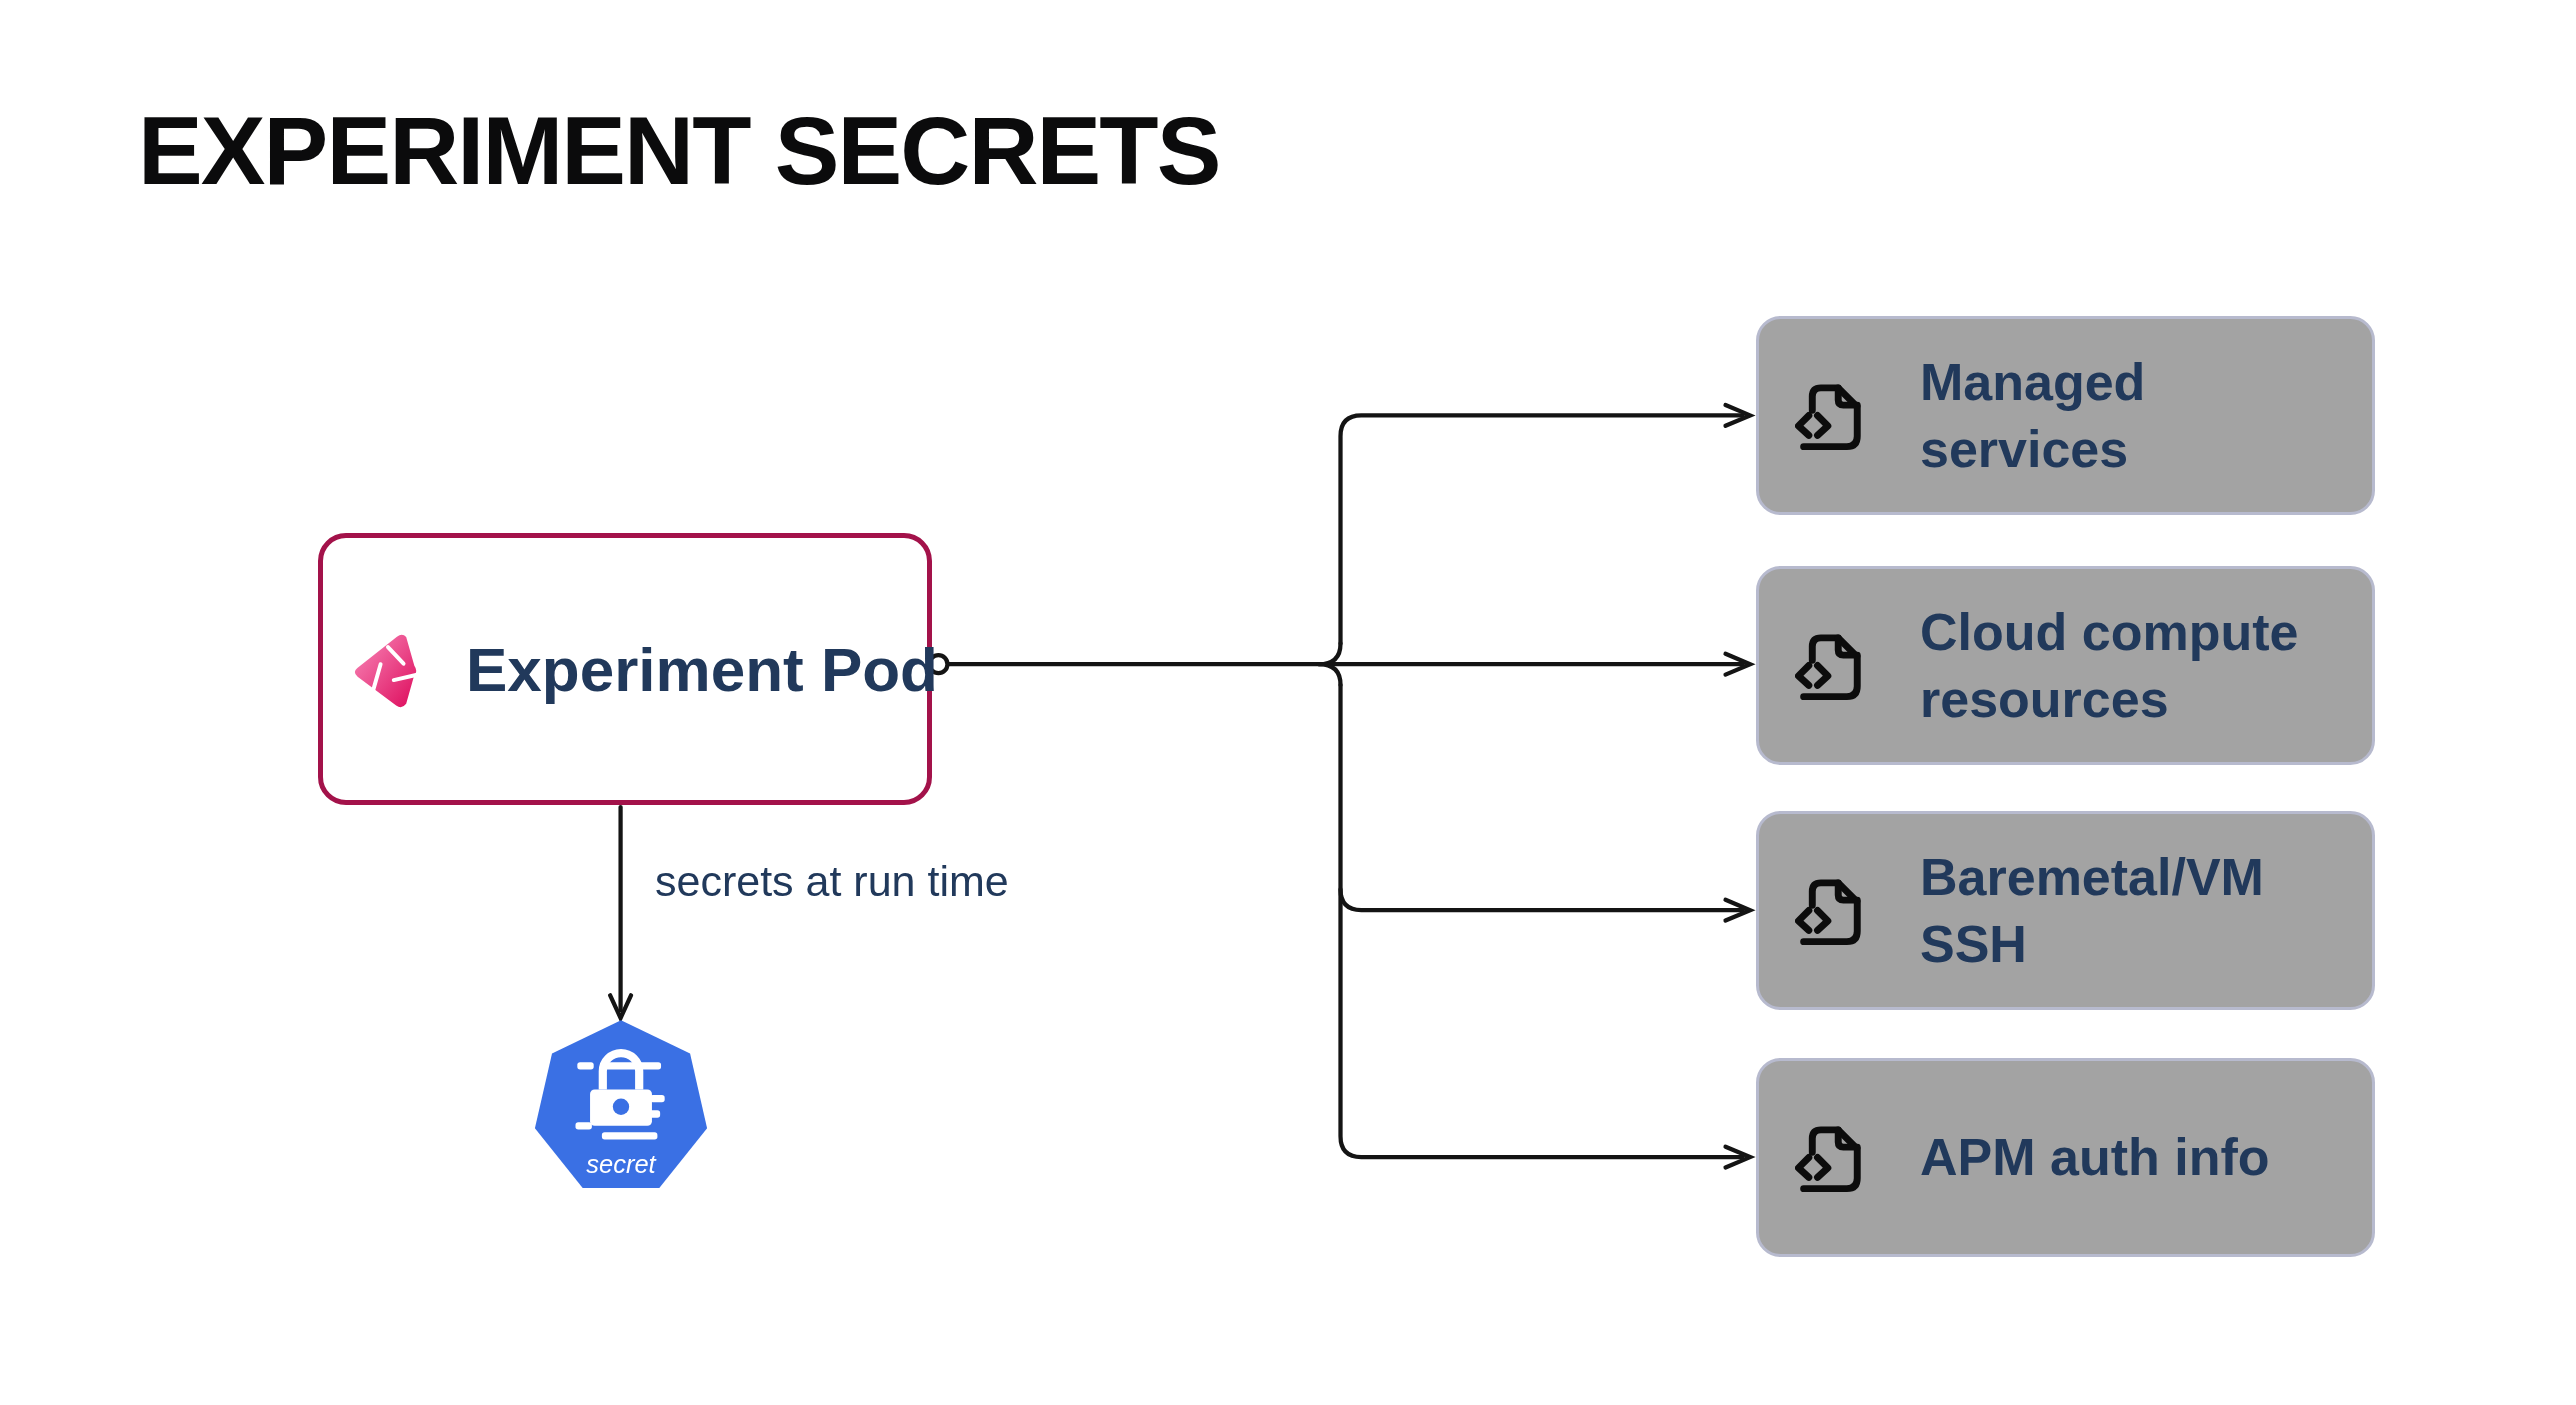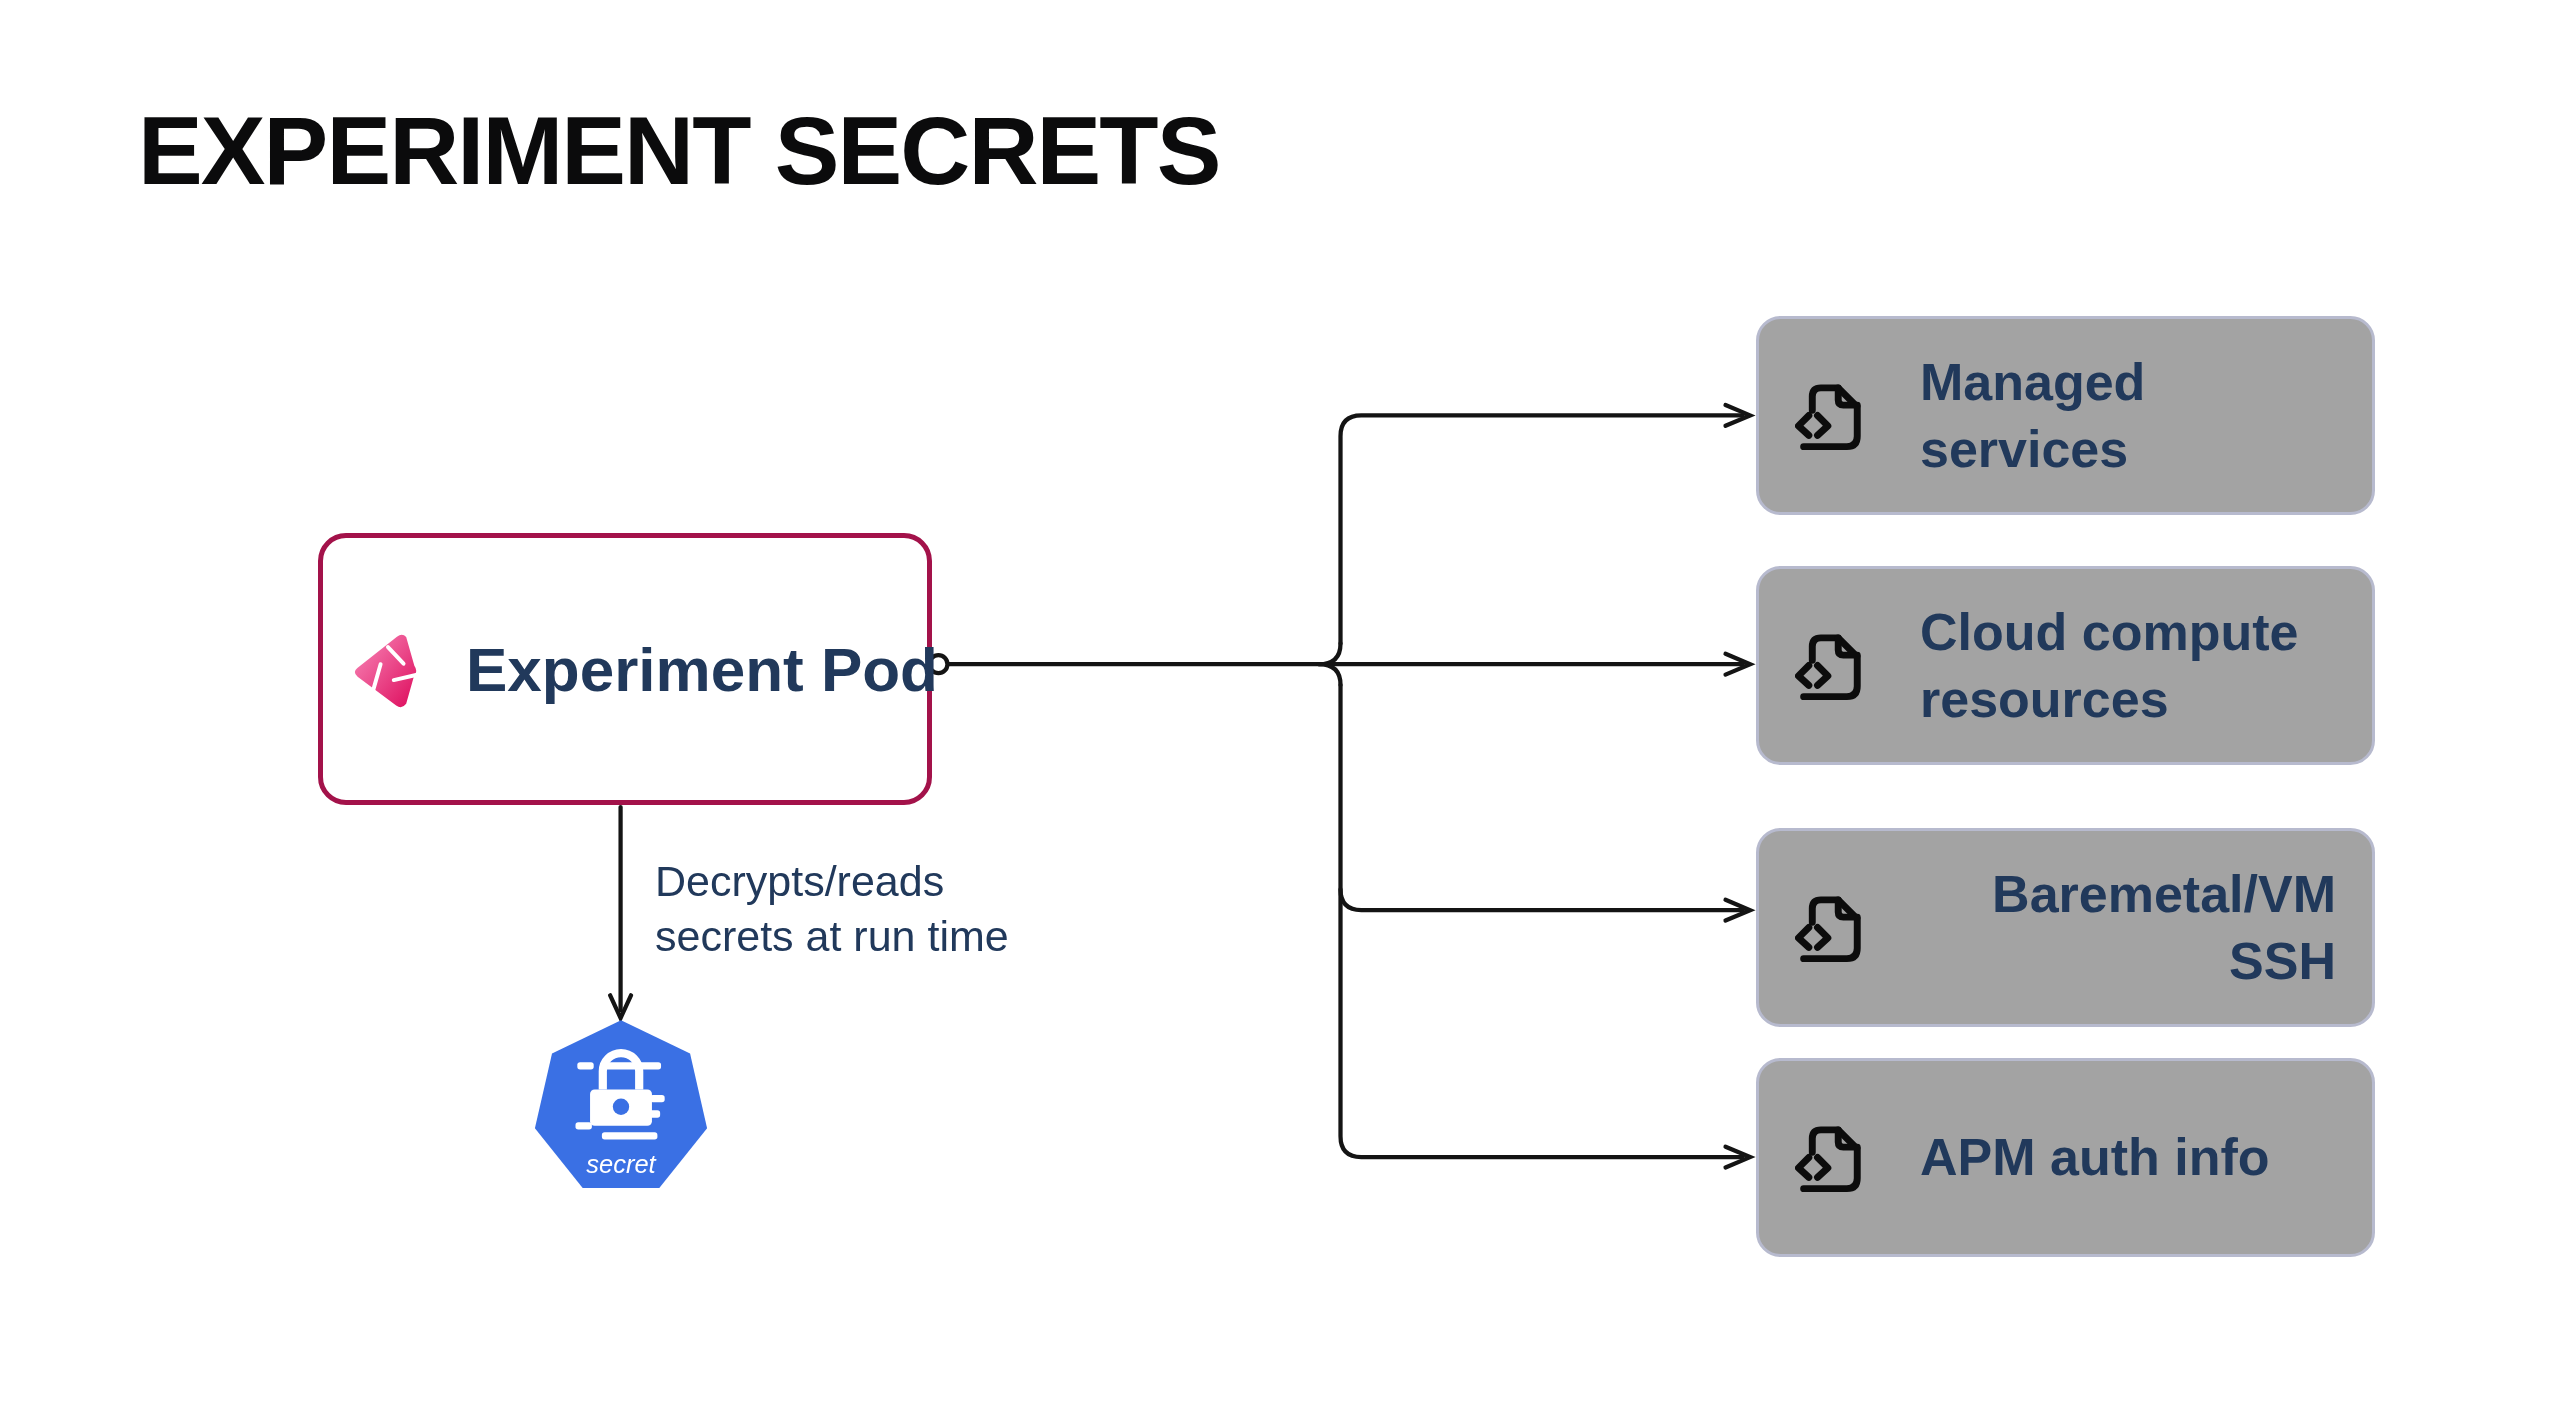--- a/index.html
+++ b/index.html
@@ -51,21 +51,21 @@
     border-radius:24.6px;
     background:#a3a3a3;
     display:flex;align-items:center;
     padding-left:36px;gap:42px;
   }
   .target-box .label{
     font-size:52px;font-weight:bold;line-height:1.27;
     color:#21395b;
     max-width:416px;
   }
-  .t1{top:316px;} .t2{top:566px;align-items:center;} .t3{top:828px;text-align:right;} .t4{top:1058px;}
+  .t1{top:316px;} .t2{top:566px;align-items:center;} .t3{top:811px;} .t4{top:1058px;}
   .icon-wrap{flex:0 0 auto;display:flex;}
   
   .overlay{position:absolute;left:0;top:0;}
   
   .secret-node{position:absolute;left:530px;top:1013px;font-style:italic;}
 </style>
 </head>
 <body>
 
 <div class="canvas">
@@ -112,21 +112,20 @@
           <path d="M178,95 L237,158"></path>
           <path d="M150,160 L122,258"></path>
           <path d="M200,220 L288,200"></path>
         </g>
       </svg>
     </span>
     <span class="pod-label">Experiment Pod</span>
   </div>
 
   <div class="edge-label">
-    <div>Decrypts/reads</div>
     <div>secrets at run time</div>
   </div>
 
   <div class="secret-node">
     <svg width="182" height="182" viewBox="0 0 200 200">
       <polygon fill="#3a70e4" points="100,8 175.9,44.6 194.6,126.6 142.1,192.4 57.9,192.4 5.4,126.6 24.2,44.6"></polygon>
       <g fill="#ffffff">
         <rect x="52" y="54" width="18" height="8" rx="3"></rect>
         <rect x="77" y="54" width="67" height="8" rx="3"></rect>
         <rect x="132" y="90" width="16" height="8" rx="3"></rect>

